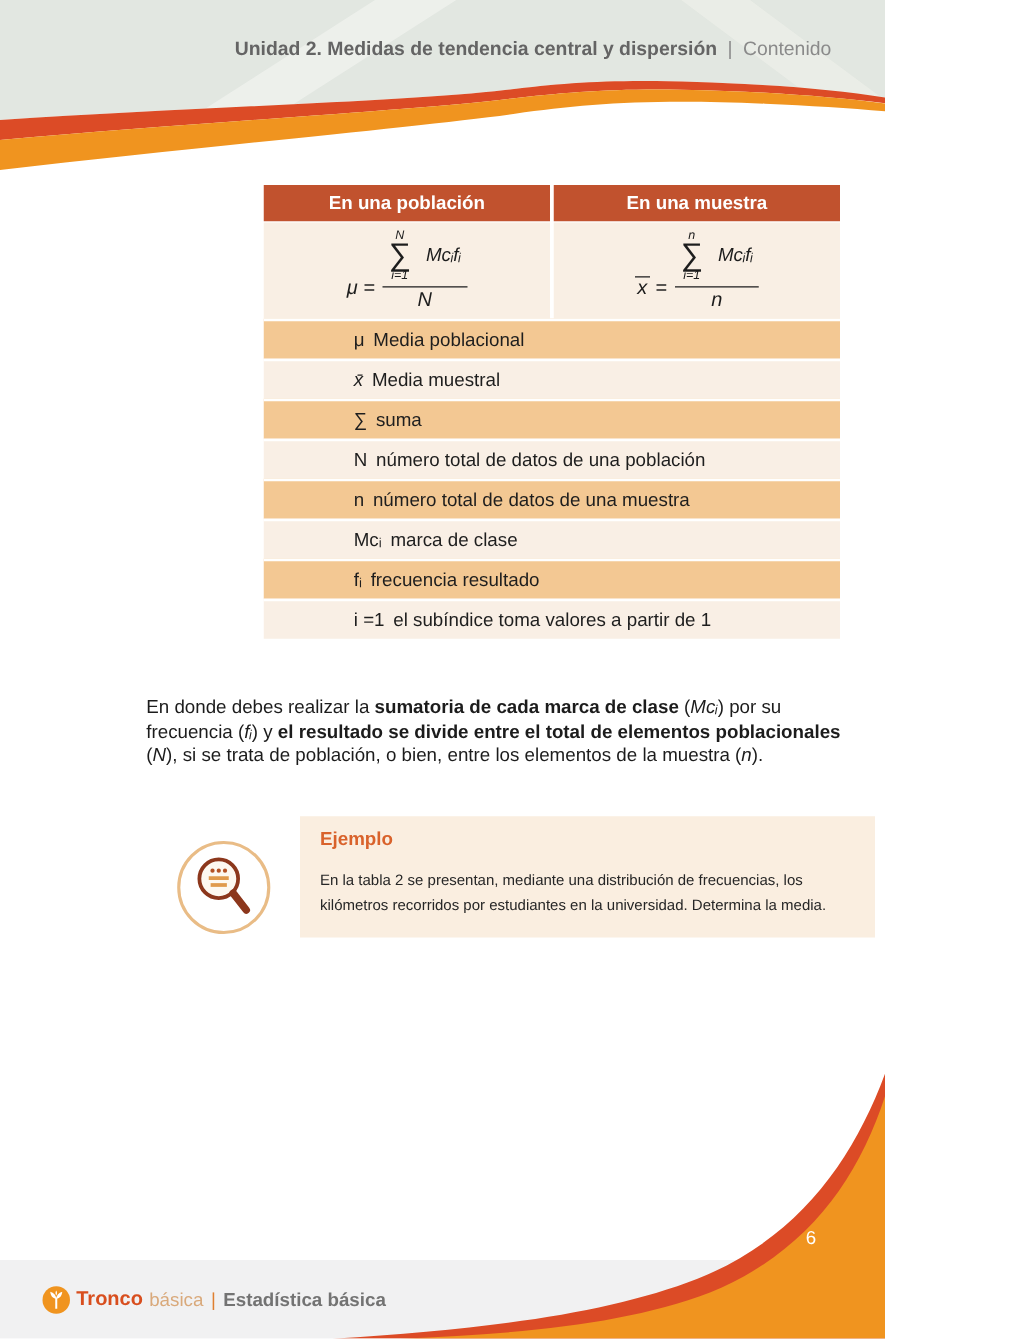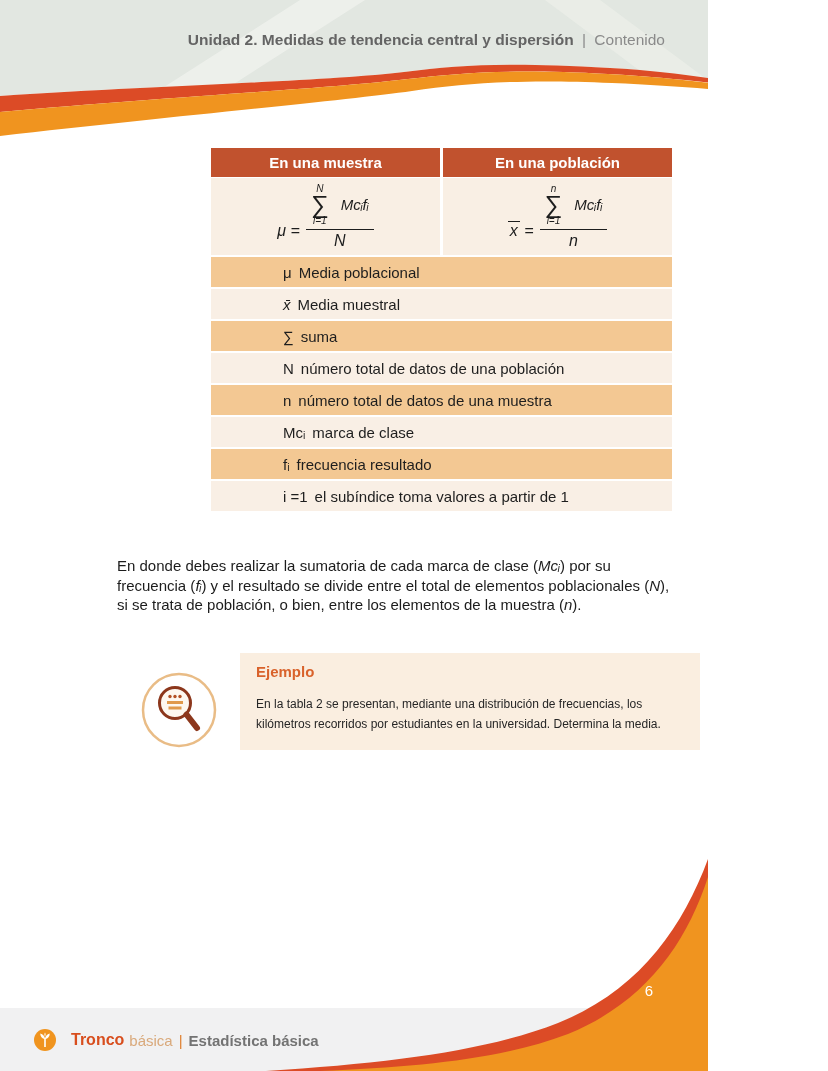--- a/index.html
+++ b/index.html
@@ -30,35 +30,35 @@
   .sigma{font-size:25px;line-height:.85;}
   .expr{font-style:italic;font-size:15px;margin-left:10px;}
   .lrow{height:30px;border-top:2px solid #ffffff;display:flex;align-items:center;padding-left:72px;
         box-sizing:content-box;color:#1e1e1e;}
   .lrow .sym{margin-right:7px;}
   .row-orange{background:#f3c893;}
   .row-cream{background:#f9efe5;}
 
   
   .para{position:absolute;left:117px;top:541px;width:565px;font-size:15px;line-height:19.5px;color:#1c1c1c;}
-  .rb{font-weight:normal;}
+  .rb{font-weight:bold;}
   .ri{font-style:italic;}
 
   
   .ex-icon{position:absolute;left:140px;top:671px;width:78px;height:78px;}
   .ex-box{position:absolute;left:240px;top:653px;width:440px;background:#faeee0;padding:10px 4px 16px 16px;}
   .ex-title{color:#d9622b;font-weight:bold;font-size:15px;margin:0 0 14px 0;}
   .ex-body{font-size:12px;line-height:20px;color:#262626;margin:0;}
 
   
   .gray-band{position:absolute;left:0;bottom:0;width:828px;height:63px;background:#f1f1f2;}
   .swoosh{position:absolute;right:0;bottom:0;width:528px;height:220px;}
   .page-num{position:absolute;right:55px;top:982px;color:#ffffff;font-size:15px;}
   .brand{position:absolute;left:33px;top:1028px;display:flex;align-items:center;}
-  .brand .b-bold{font-weight:bold;color:#d84e1e;font-size:16px;margin-left:14px;}
+  .brand .b-bold{font-weight:bold;color:#d84e1e;font-size:16px;margin-left:4px;}
   .brand .b-light{color:#d9a97b;font-size:15px;margin-left:5px;}
   .brand .b-sep{color:#df7f30;font-size:15px;margin:0 6px;}
   .brand .b-course{color:#737373;font-size:15px;font-weight:700;}
 </style>
 </head>
 <body>
 
 <div class="page">
 
   <svg class="top-deco" viewBox="0 0 828 150" aria-hidden="true">
@@ -71,22 +71,22 @@
   </svg>
 
   <div class="header-line">
     <span class="hb">Unidad 2. Medidas de tendencia central y dispersión</span>
     <span class="hsep">|</span>
     <span class="hr">Contenido</span>
   </div>
 
   <div class="ftable">
     <div class="hrow">
+      <div class="hcell">En una población</div>
       <div class="hcell">En una muestra</div>
-      <div class="hcell">En una población</div>
     </div>
     <div class="frow">
       <div class="fcell">
         <span class="lhs"><span>μ</span> <span>=</span></span>
         <span class="frac">
           <span class="num">
             <span class="sumblk">
               <span class="slim">N</span>
               <span class="sigma">∑</span>
               <span class="slim">i=1</span>

